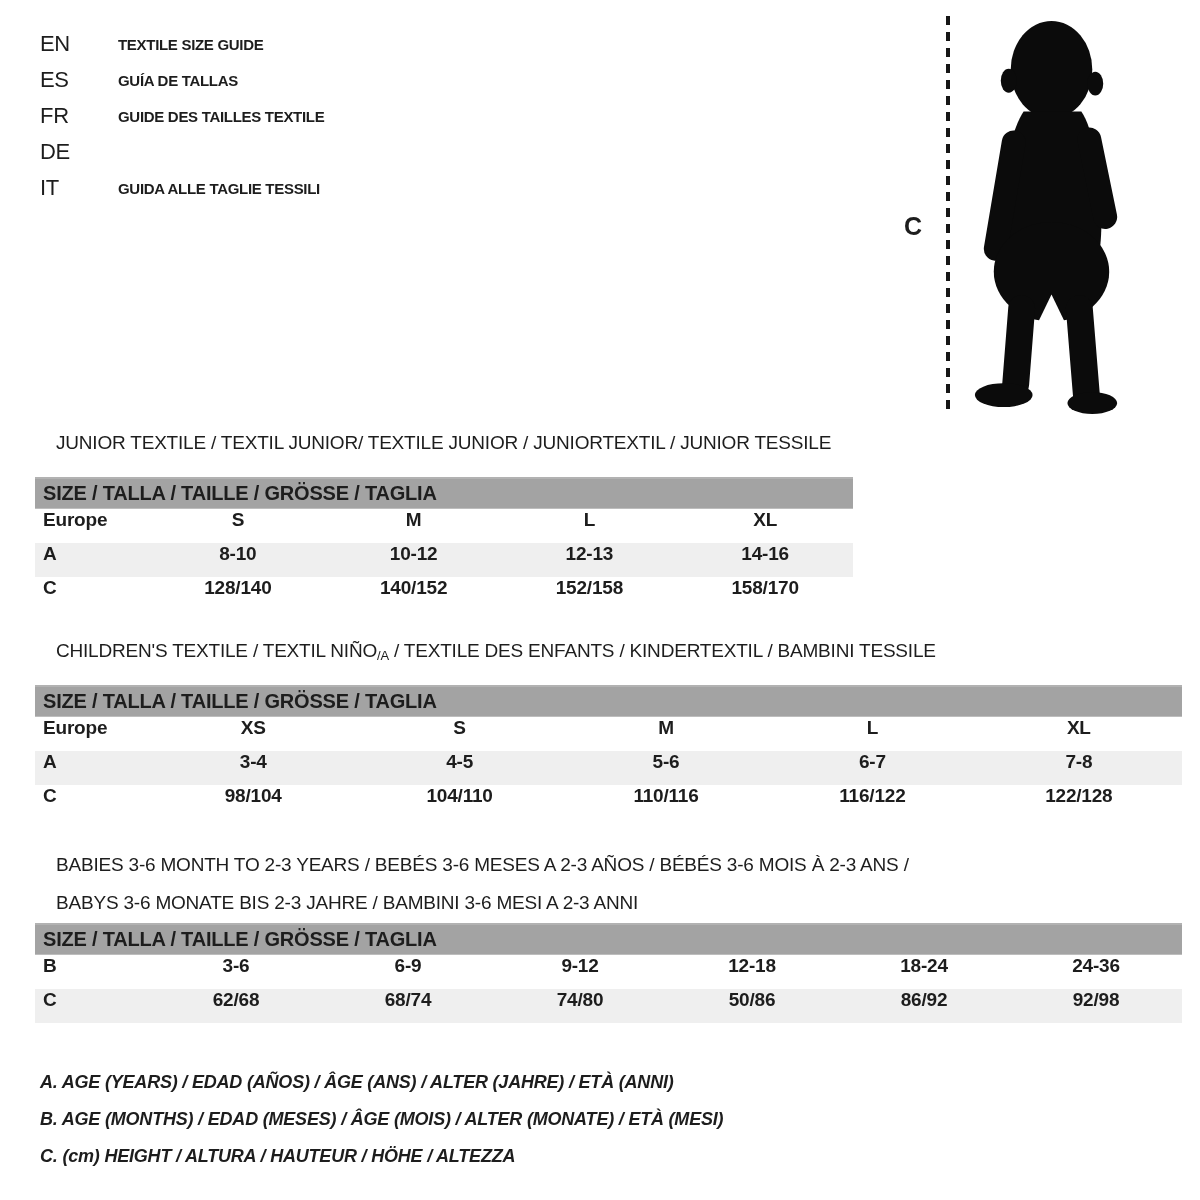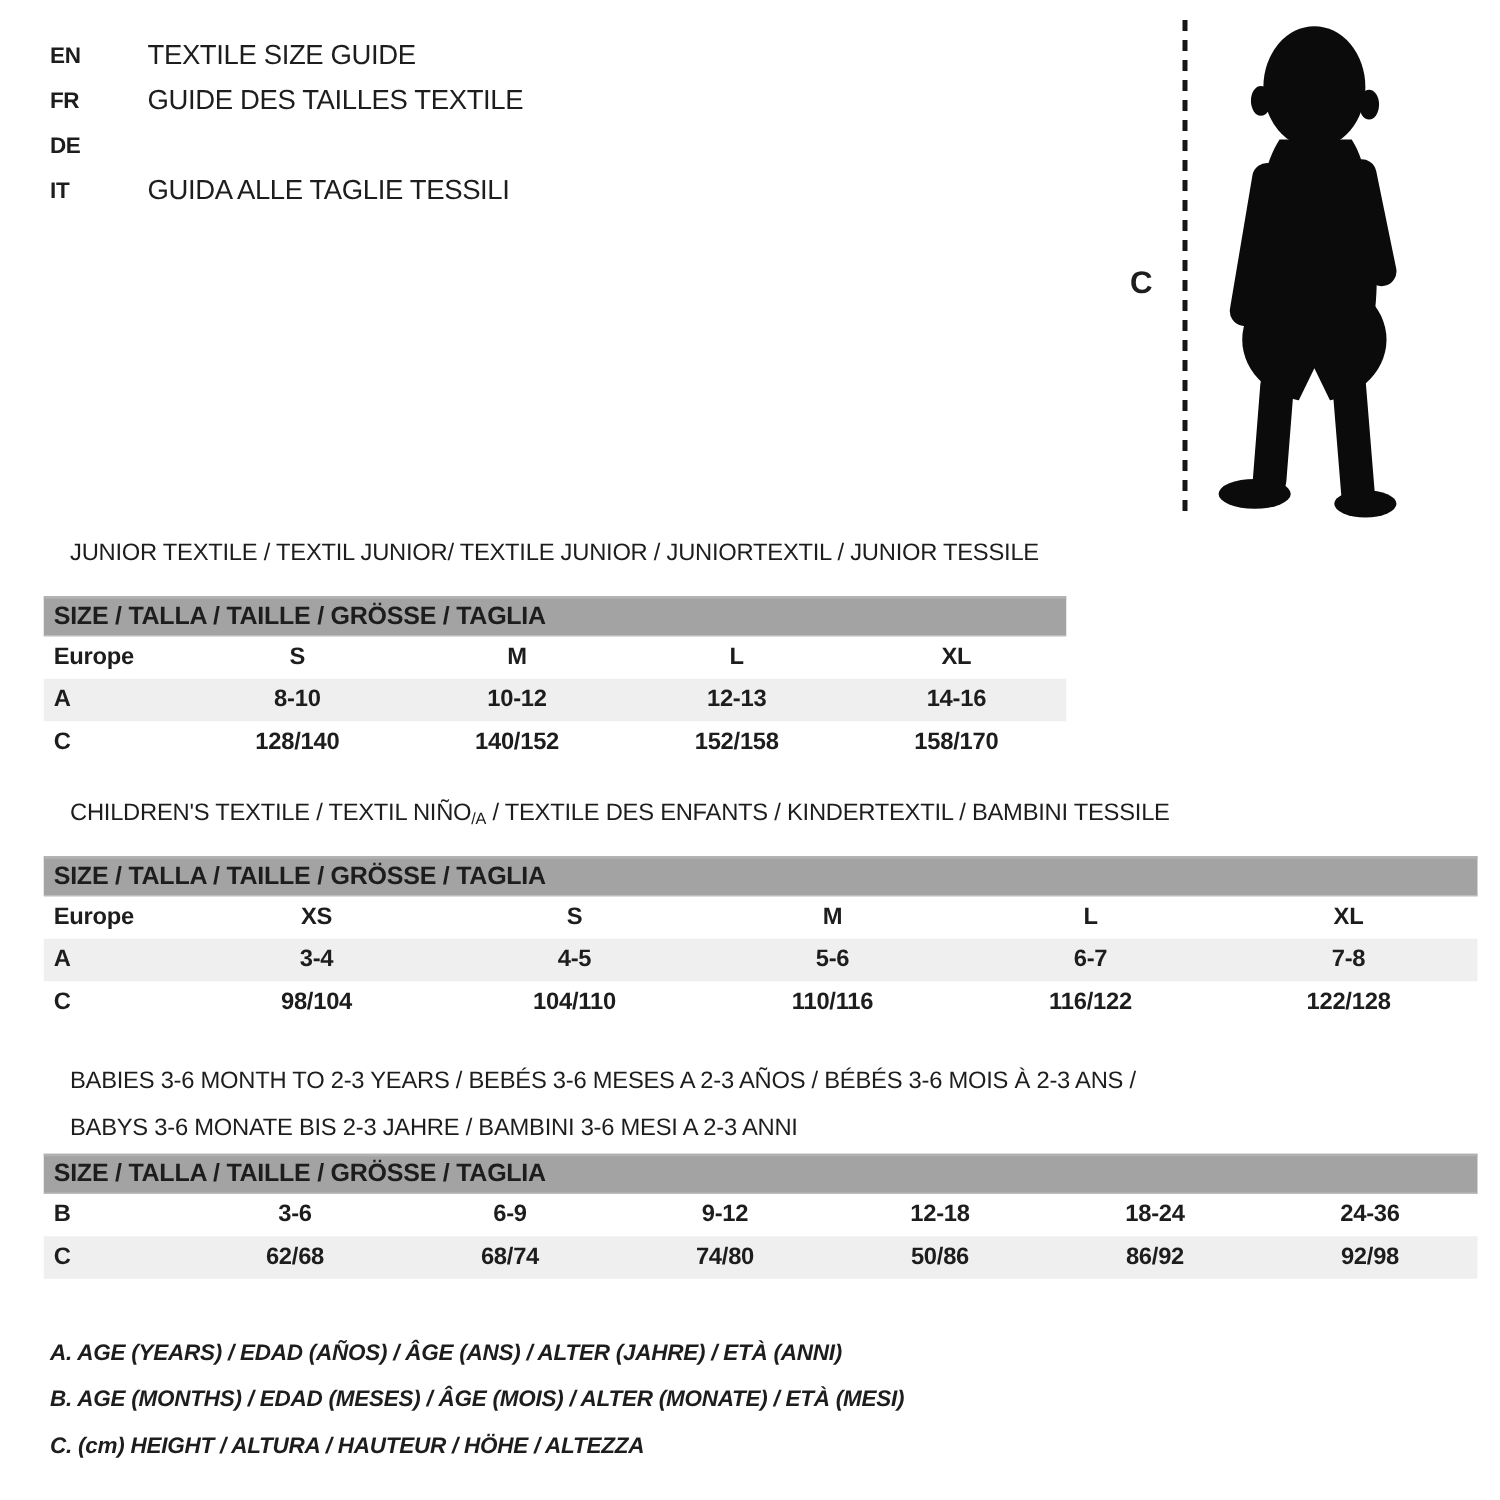--- a/index.html
+++ b/index.html
@@ -8,22 +8,22 @@
     background: #ffffff;
     font-family: "Liberation Sans", sans-serif;
     color: #1d1d1d;
     position: relative;
     overflow: hidden;
   }
 
   
   .lang-list { position: absolute; left: 40px; top: 26px; }
   .lang-row { display: flex; align-items: center; height: 36px; }
-  .lang-code { width: 78px; font-weight: bold; font-size: 18px; letter-spacing: -0.3px; }
-  .lang-title { font-weight: normal; font-size: 22px; letter-spacing: -0.3px; white-space: nowrap; }
+  .lang-code { width: 78px; font-weight: normal; font-size: 22px; letter-spacing: -0.3px; }
+  .lang-title { font-weight: bold; font-size: 15px; letter-spacing: -0.3px; white-space: nowrap; }
 
   
   .measure-line {
     position: absolute; left: 946px; top: 16px;
     width: 4px; height: 400px;
     background: repeating-linear-gradient(to bottom, #161616 0px, #161616 9px, transparent 9px, transparent 16px);
   }
   .measure-label {
     position: absolute; left: 904px; top: 212px;
     font-weight: bold; font-size: 25px;
@@ -48,38 +48,42 @@
   #babies-table   { top: 923px; width: 1147px; }
 
   .bar {
     height: 32px; background: #a3a3a3;
     border-top: 2px solid #b2b2b2; border-bottom: 1px solid #bdbdbd;
     box-sizing: border-box;
     display: flex; align-items: center;
     padding-left: 8px;
     font-weight: bold; font-size: 20px; letter-spacing: -0.2px;
   }
-  .trow { height: 34px; display: flex; align-items: center; font-size: 19px; font-weight: bold; letter-spacing: -0.2px; }
+  .trow { height: 34px; display: flex; align-items: flex-start; font-size: 19px; font-weight: bold; letter-spacing: -0.2px; }
   .trow.shaded { background: #efefef; }
   .tlabel { width: 115px; padding-left: 8px; box-sizing: border-box; }
   .tcell { flex: 1; text-align: center; }
 
   
   .legend { position: absolute; left: 40px; top: 1064px; }
   .legend div { font-weight: bold; font-size: 18px; letter-spacing: -0.2px; line-height: 37px; white-space: nowrap; font-style: italic; }
 </style>
 </head>
 <body>
 
 <div class="page">
 
   <div class="lang-list">
     <div class="lang-row">
       <span class="lang-code">EN</span>
       <span class="lang-title">TEXTILE SIZE GUIDE</span>
+    </div>
+    <div class="lang-row">
+      <span class="lang-code">ES</span>
+      <span class="lang-title">GUÍA DE TALLAS</span>
     </div>
     <div class="lang-row">
       <span class="lang-code">FR</span>
       <span class="lang-title">GUIDE DES TAILLES TEXTILE</span>
     </div>
     <div class="lang-row">
       <span class="lang-code">DE</span>
     </div>
     <div class="lang-row">
       <span class="lang-code">IT</span>

